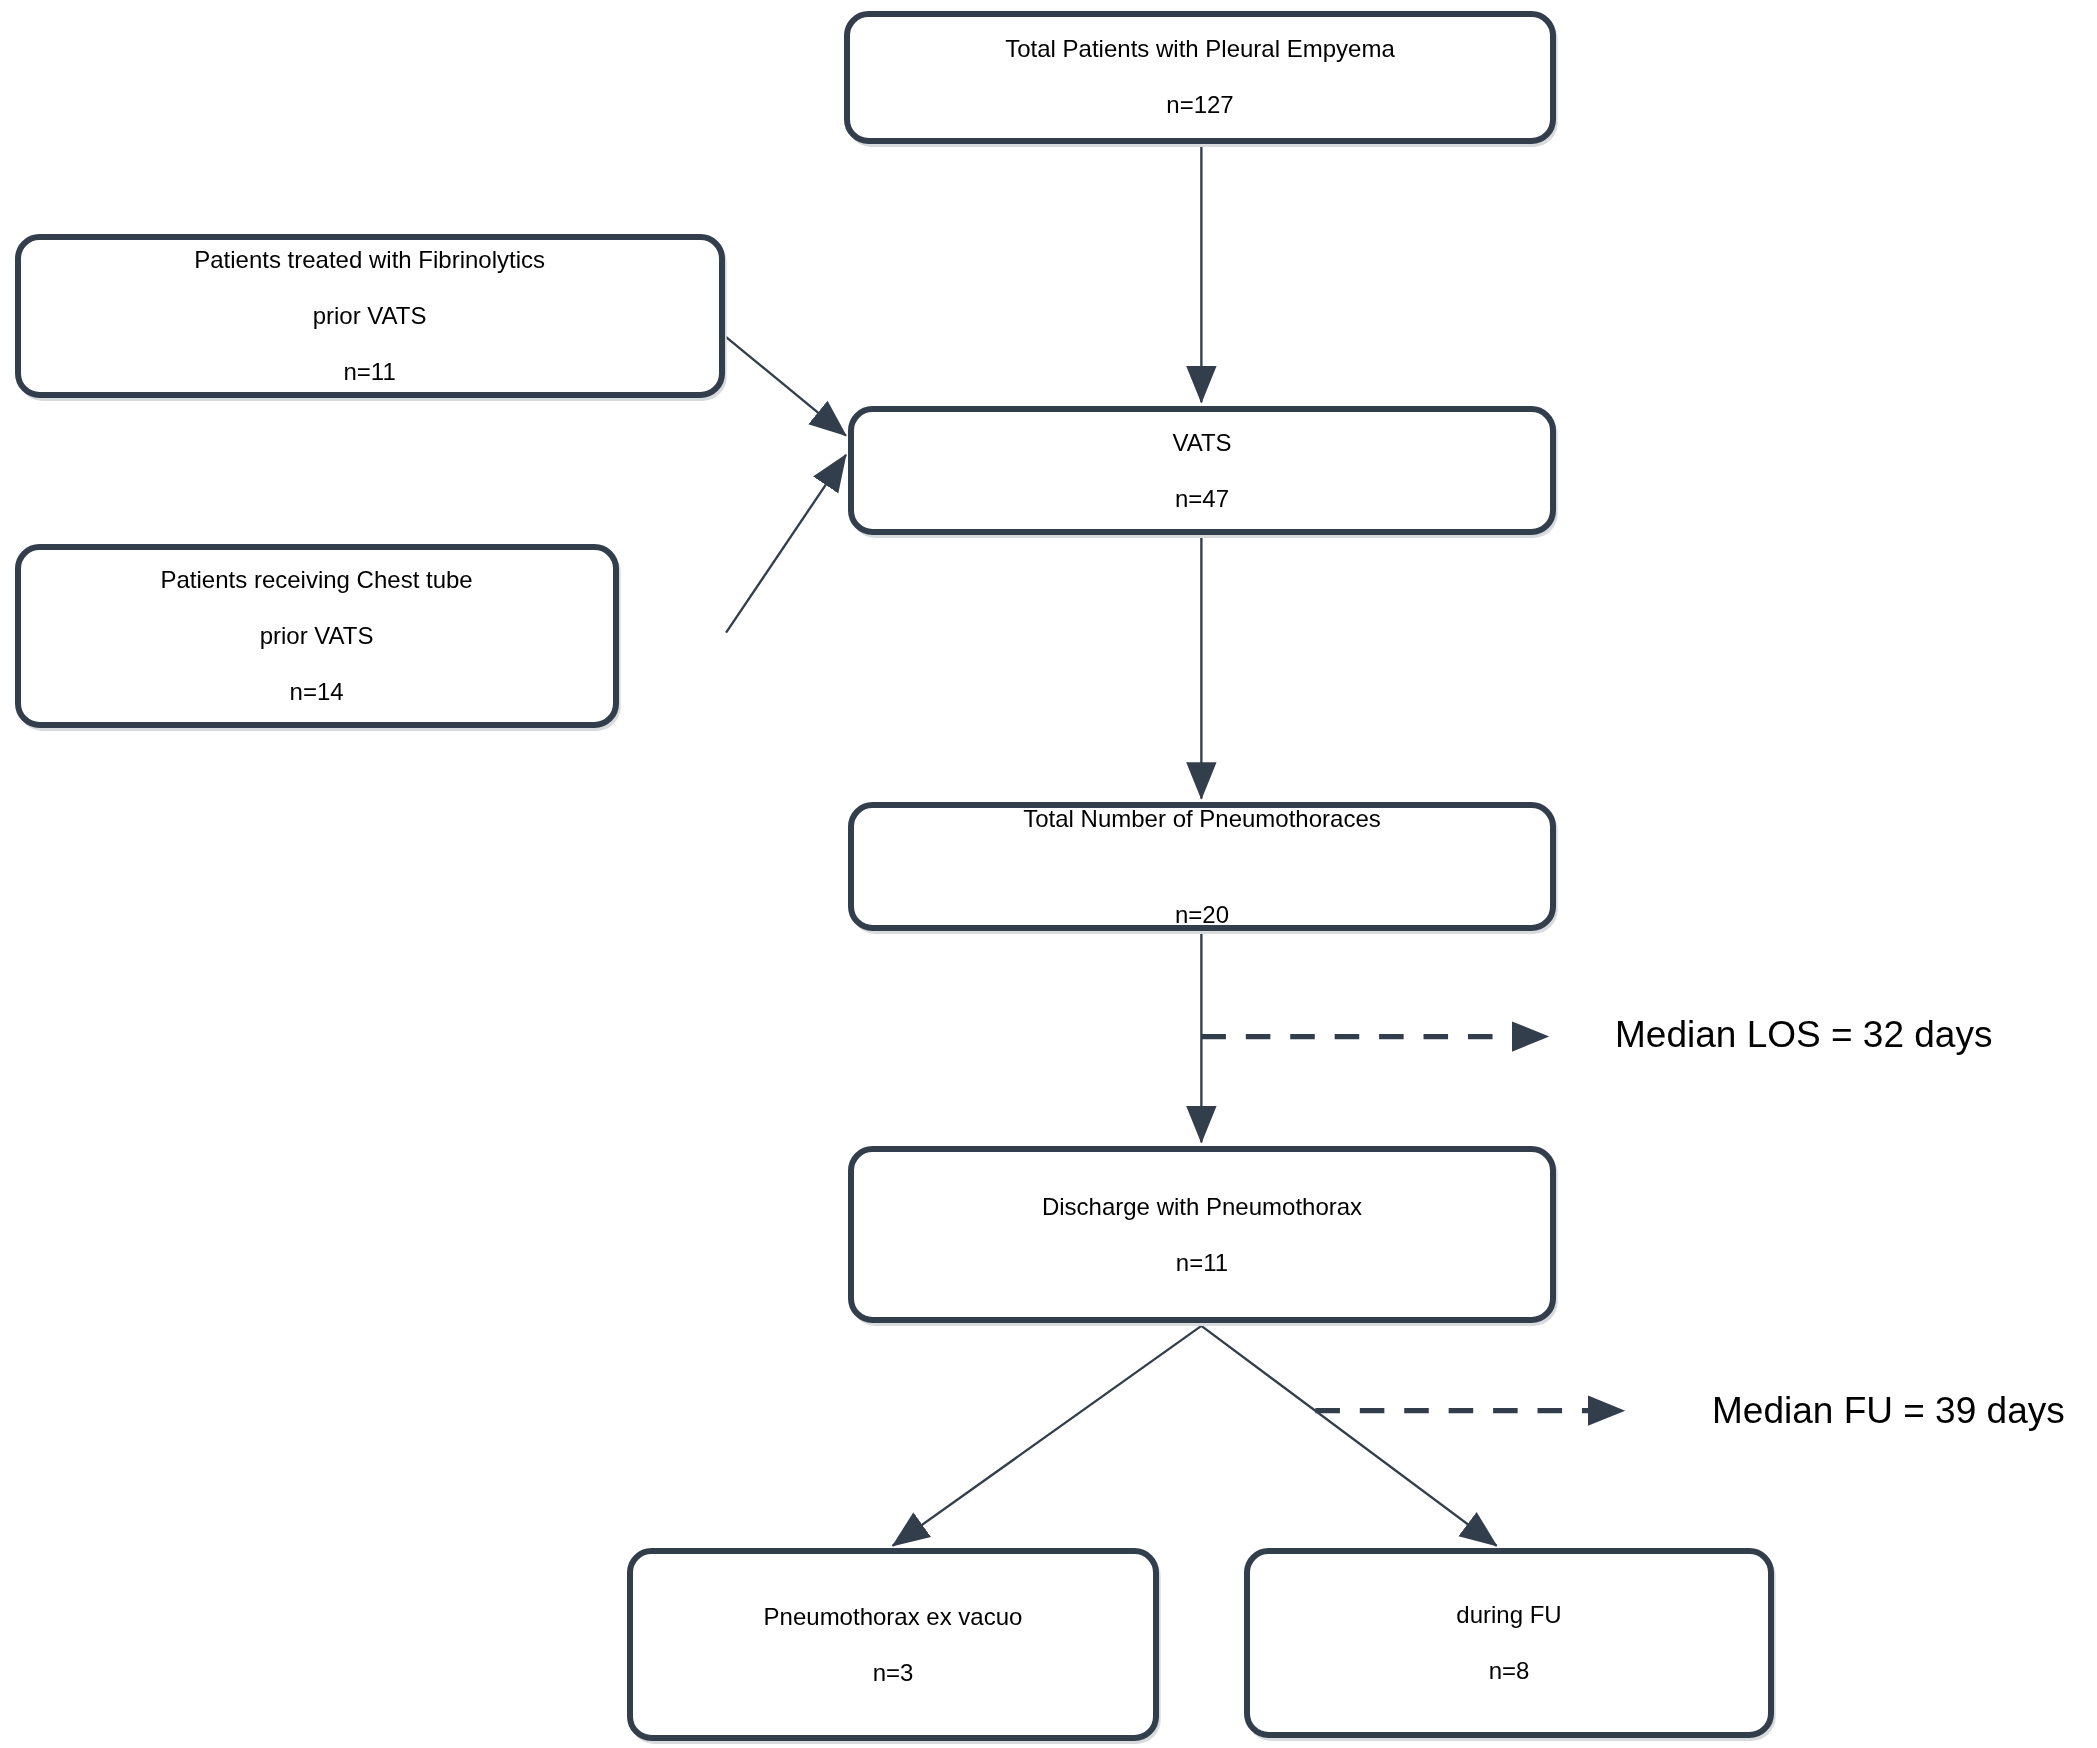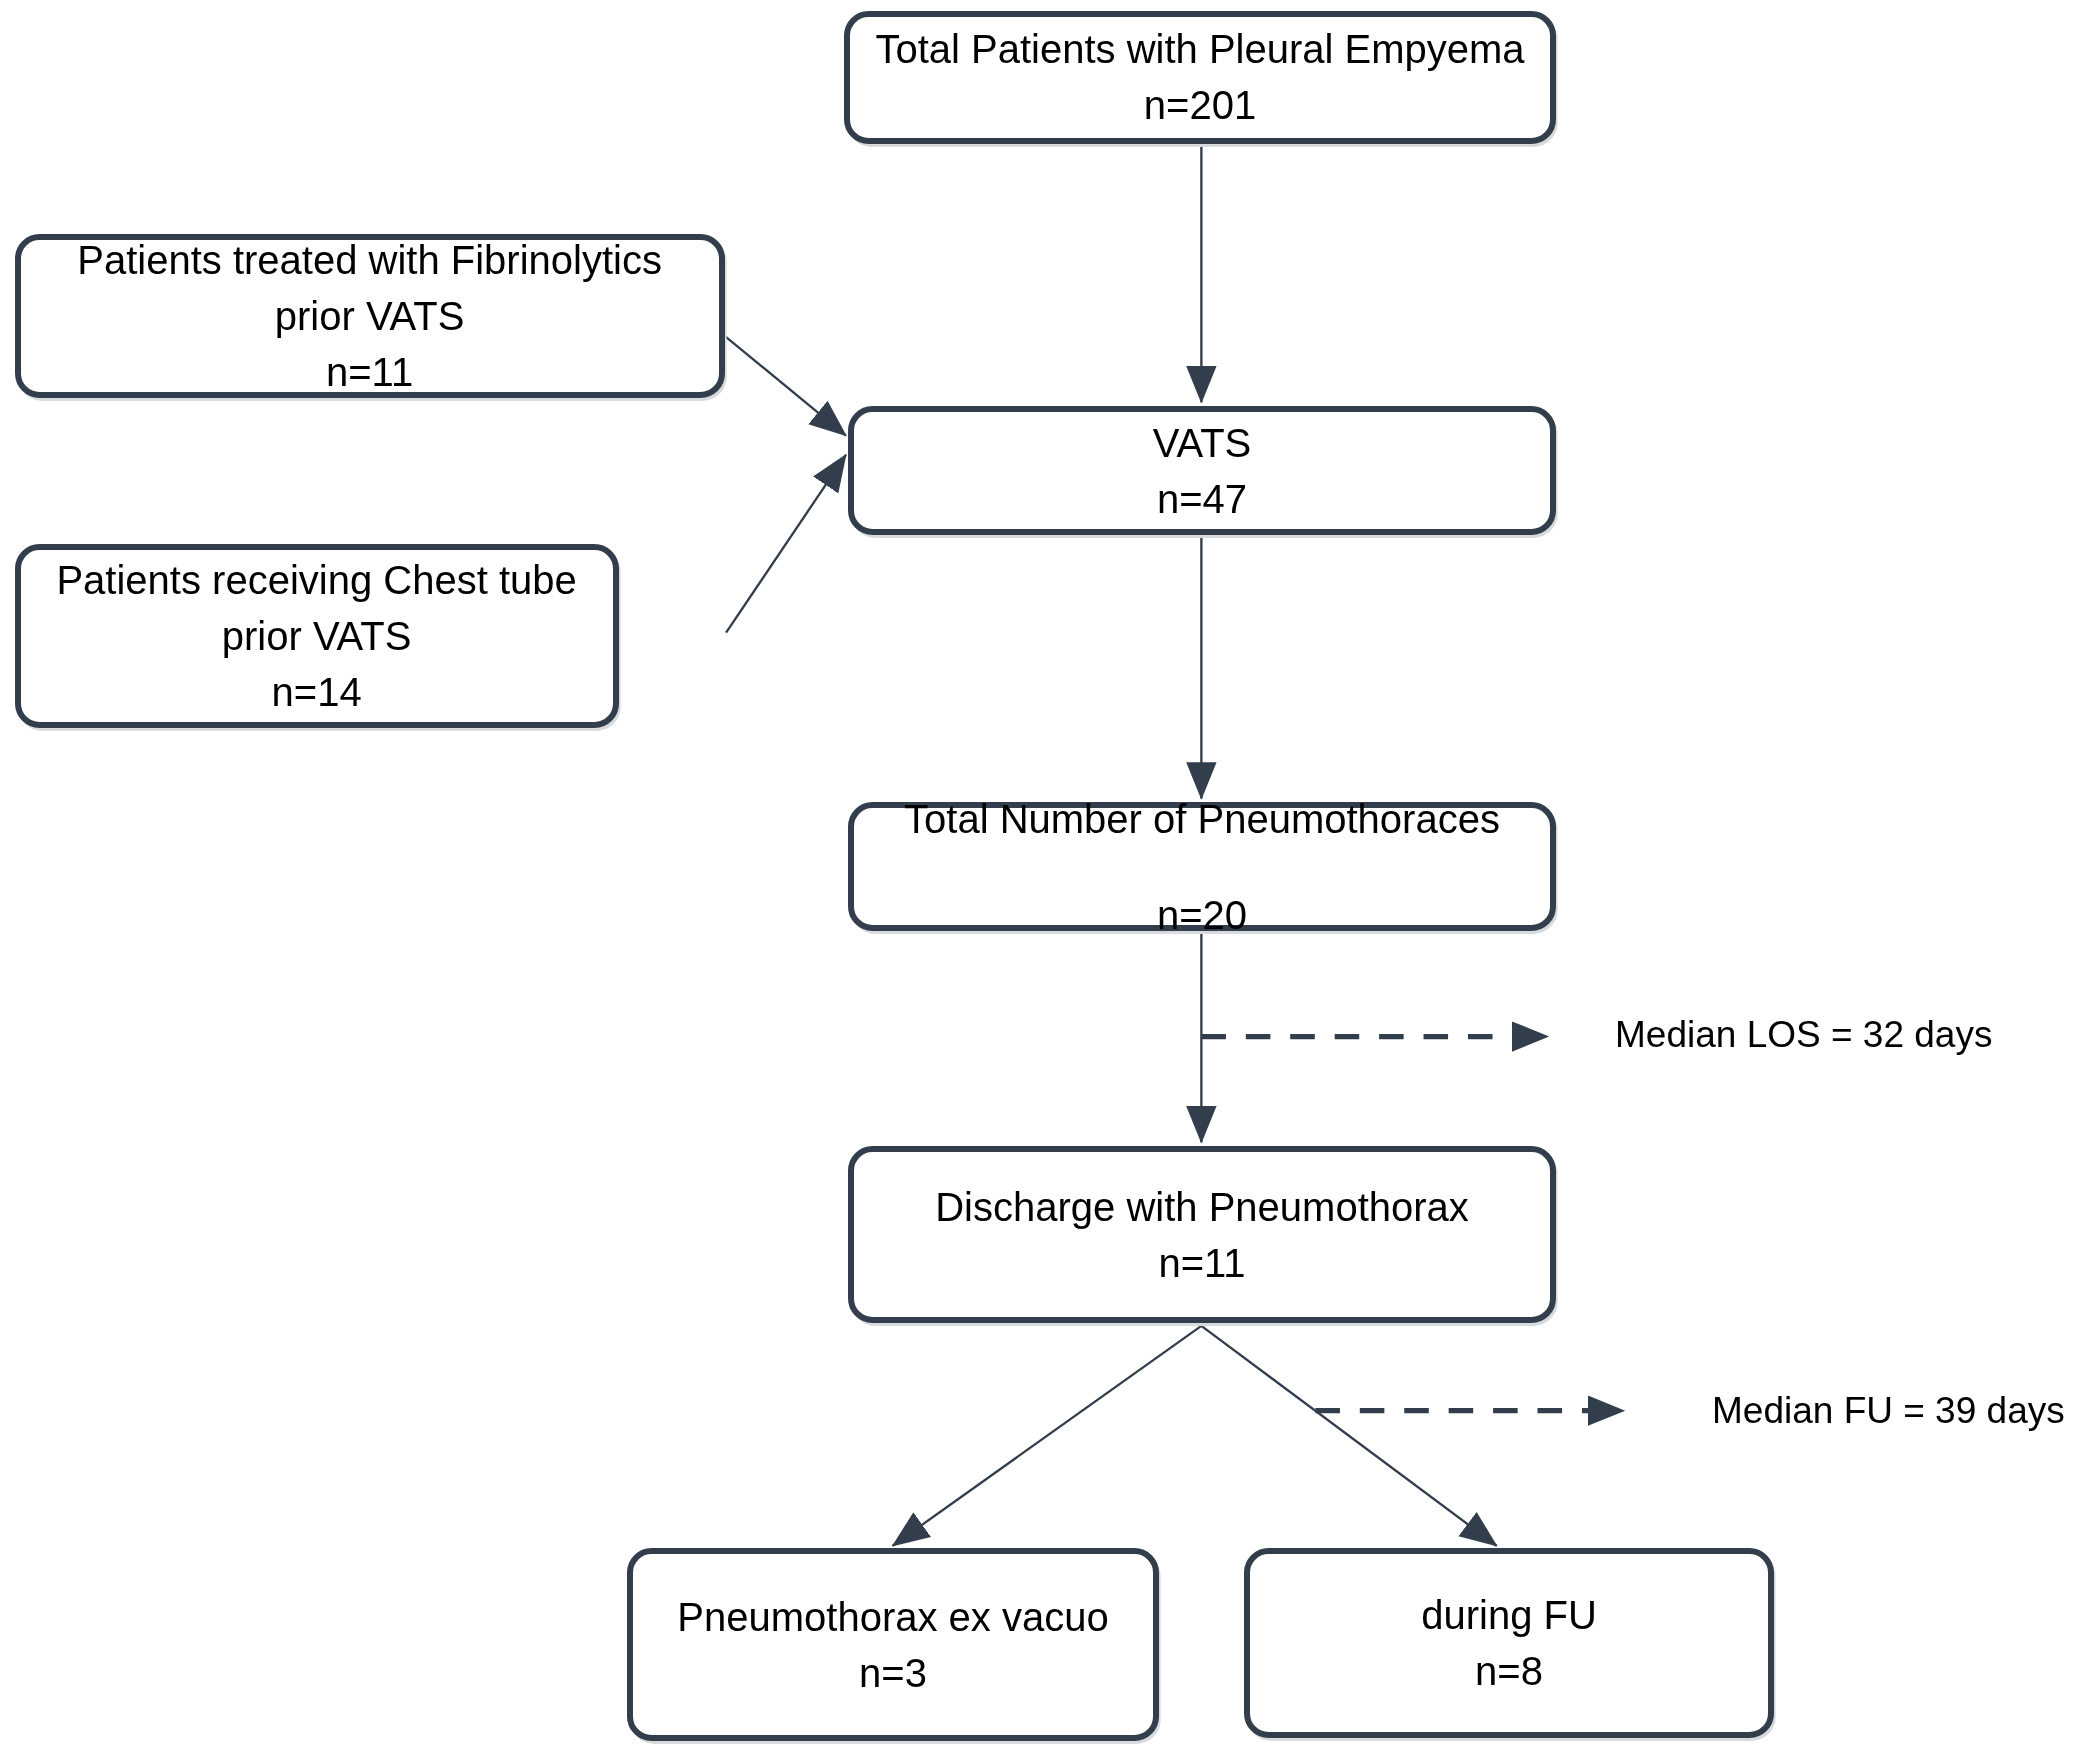--- a/index.html
+++ b/index.html
@@ -42,21 +42,21 @@
     background:var(--background);
     border:6.4px solid var(--stroke);
     border-radius:24.6px;
     box-shadow:2.3px 3.5px 0 -0.6px var(--shadow);
     display:flex;
     flex-direction:column;
     align-items:center;
     justify-content:center;
     text-align:center;
     color:var(--text);
-    font-size:40px;
+    font-size:24px;
     line-height:56px;
   }
   .node .line{ white-space:nowrap; }
   .float-label{
     position:absolute;
     color:var(--text);
     font-size:37px;
     line-height:56px;
     white-space:nowrap;
   }
@@ -90,21 +90,21 @@
     <line class="solid" x1="2055" y1="916" x2="2055" y2="1366" marker-end="url(#ah)"></line>
     <line class="solid" x1="2055" y1="1592" x2="2055" y2="1954" marker-end="url(#ah)"></line>
     <line class="dashed" x1="2055" y1="1773" x2="2648" y2="1773" marker-end="url(#ah)"></line>
     <line class="solid" x1="2055" y1="2268" x2="1527" y2="2644" marker-end="url(#ah)"></line>
     <line class="solid" x1="2055" y1="2268" x2="2560" y2="2644" marker-end="url(#ah)"></line>
     <line class="dashed" x1="2250" y1="2413" x2="2778" y2="2413" marker-end="url(#ah)"></line>
   </svg>
 
   <div class="node" id="node-total">
     <div class="line">Total Patients with Pleural Empyema</div>
-    <div class="line">n=201</div>
+    <div class="line">n=127</div>
   </div>
 
   <div class="node" id="node-fib">
     <div class="line">Patients treated with Fibrinolytics</div>
     <div class="line">prior VATS</div>
     <div class="line">n=11</div>
   </div>
 
   <div class="node" id="node-chest">
     <div class="line">Patients receiving Chest tube</div>

